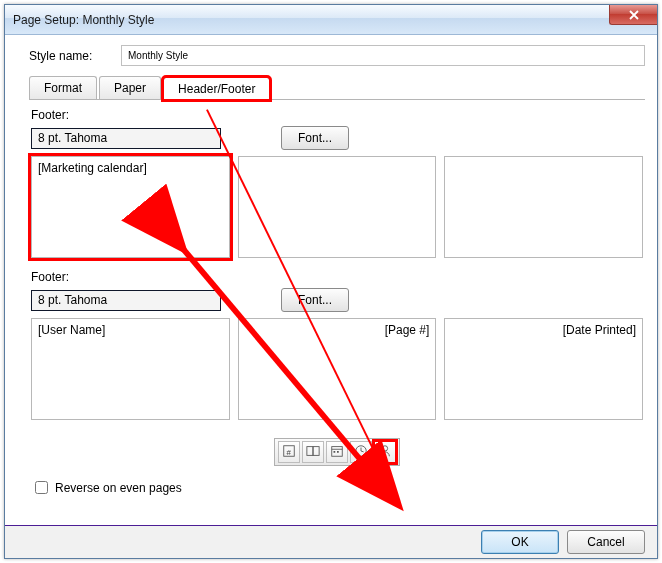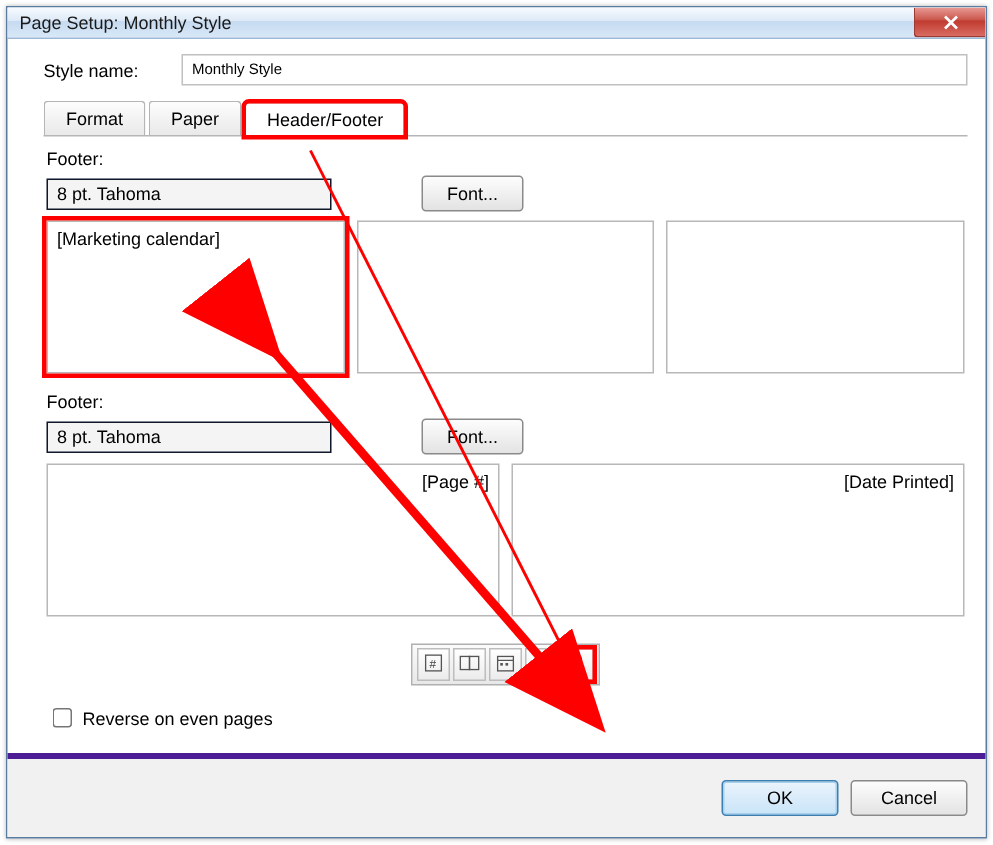--- a/index.html
+++ b/index.html
@@ -78,23 +78,23 @@
     border:1px solid #b0b0b0; background: linear-gradient(#fbfbfb,#e8e8e8);
     display:flex; padding:2px;
   }
   .tool {
     width:22px; height:22px; border:1px solid #bdbdbd; background:linear-gradient(#fff,#ececec);
     margin: 0 1px; display:flex; align-items:center; justify-content:center; cursor:pointer;
   }
   .tool svg { width:14px; height:14px; }
   .checkrow { display:flex; align-items:center; gap:4px; margin-top: 2px; }
   .buttonbar {
-    border-top: 4px solid #4c1d95;
+    border-top: 1px solid #4c1d95;
     background: #f1f1f1;
-    padding: 14px 12px;
+    padding: 4px 12px;
     display:flex; justify-content:flex-end; gap:8px;
   }
   .dlgbtn {
     width: 78px; height:24px; border:1px solid #8a8a8a; border-radius:3px;
     background: linear-gradient(#fdfdfd,#e3e3e3); cursor:pointer; font-size:12px;
   }
   .dlgbtn.primary { border-color:#3c7fb1; box-shadow: inset 0 0 0 1px #a6d0ec; background: linear-gradient(#eaf4fc,#c9e4f8); }
 
   
   .hl-red { outline: 3px solid #ff0000; outline-offset: -1px; }
@@ -147,20 +147,21 @@
         <textarea class="tbox center" style=""></textarea>
         <textarea class="tbox right" style=""></textarea>
       </div>
 
       <div class="section-label">Footer:</div>
       <div class="fontrow">
         <div class="readonly-text">8 pt. Tahoma</div>
         <button class="fontbtn">Font...</button>
       </div>
       <div class="boxes3">
+        <textarea class="tbox" style="">[User Name]</textarea>
         <textarea class="tbox center" style="">[Page #]</textarea>
         <textarea class="tbox right" style="">[Date Printed]</textarea>
       </div>
 
       <div class="toolbar-row">
         <div class="toolbar">
           <div class="tool">
             <span>
               <svg viewBox="0 0 16 16">
                   <rect x="2" y="2" width="12" height="12" fill="none" stroke="#555"></rect>

